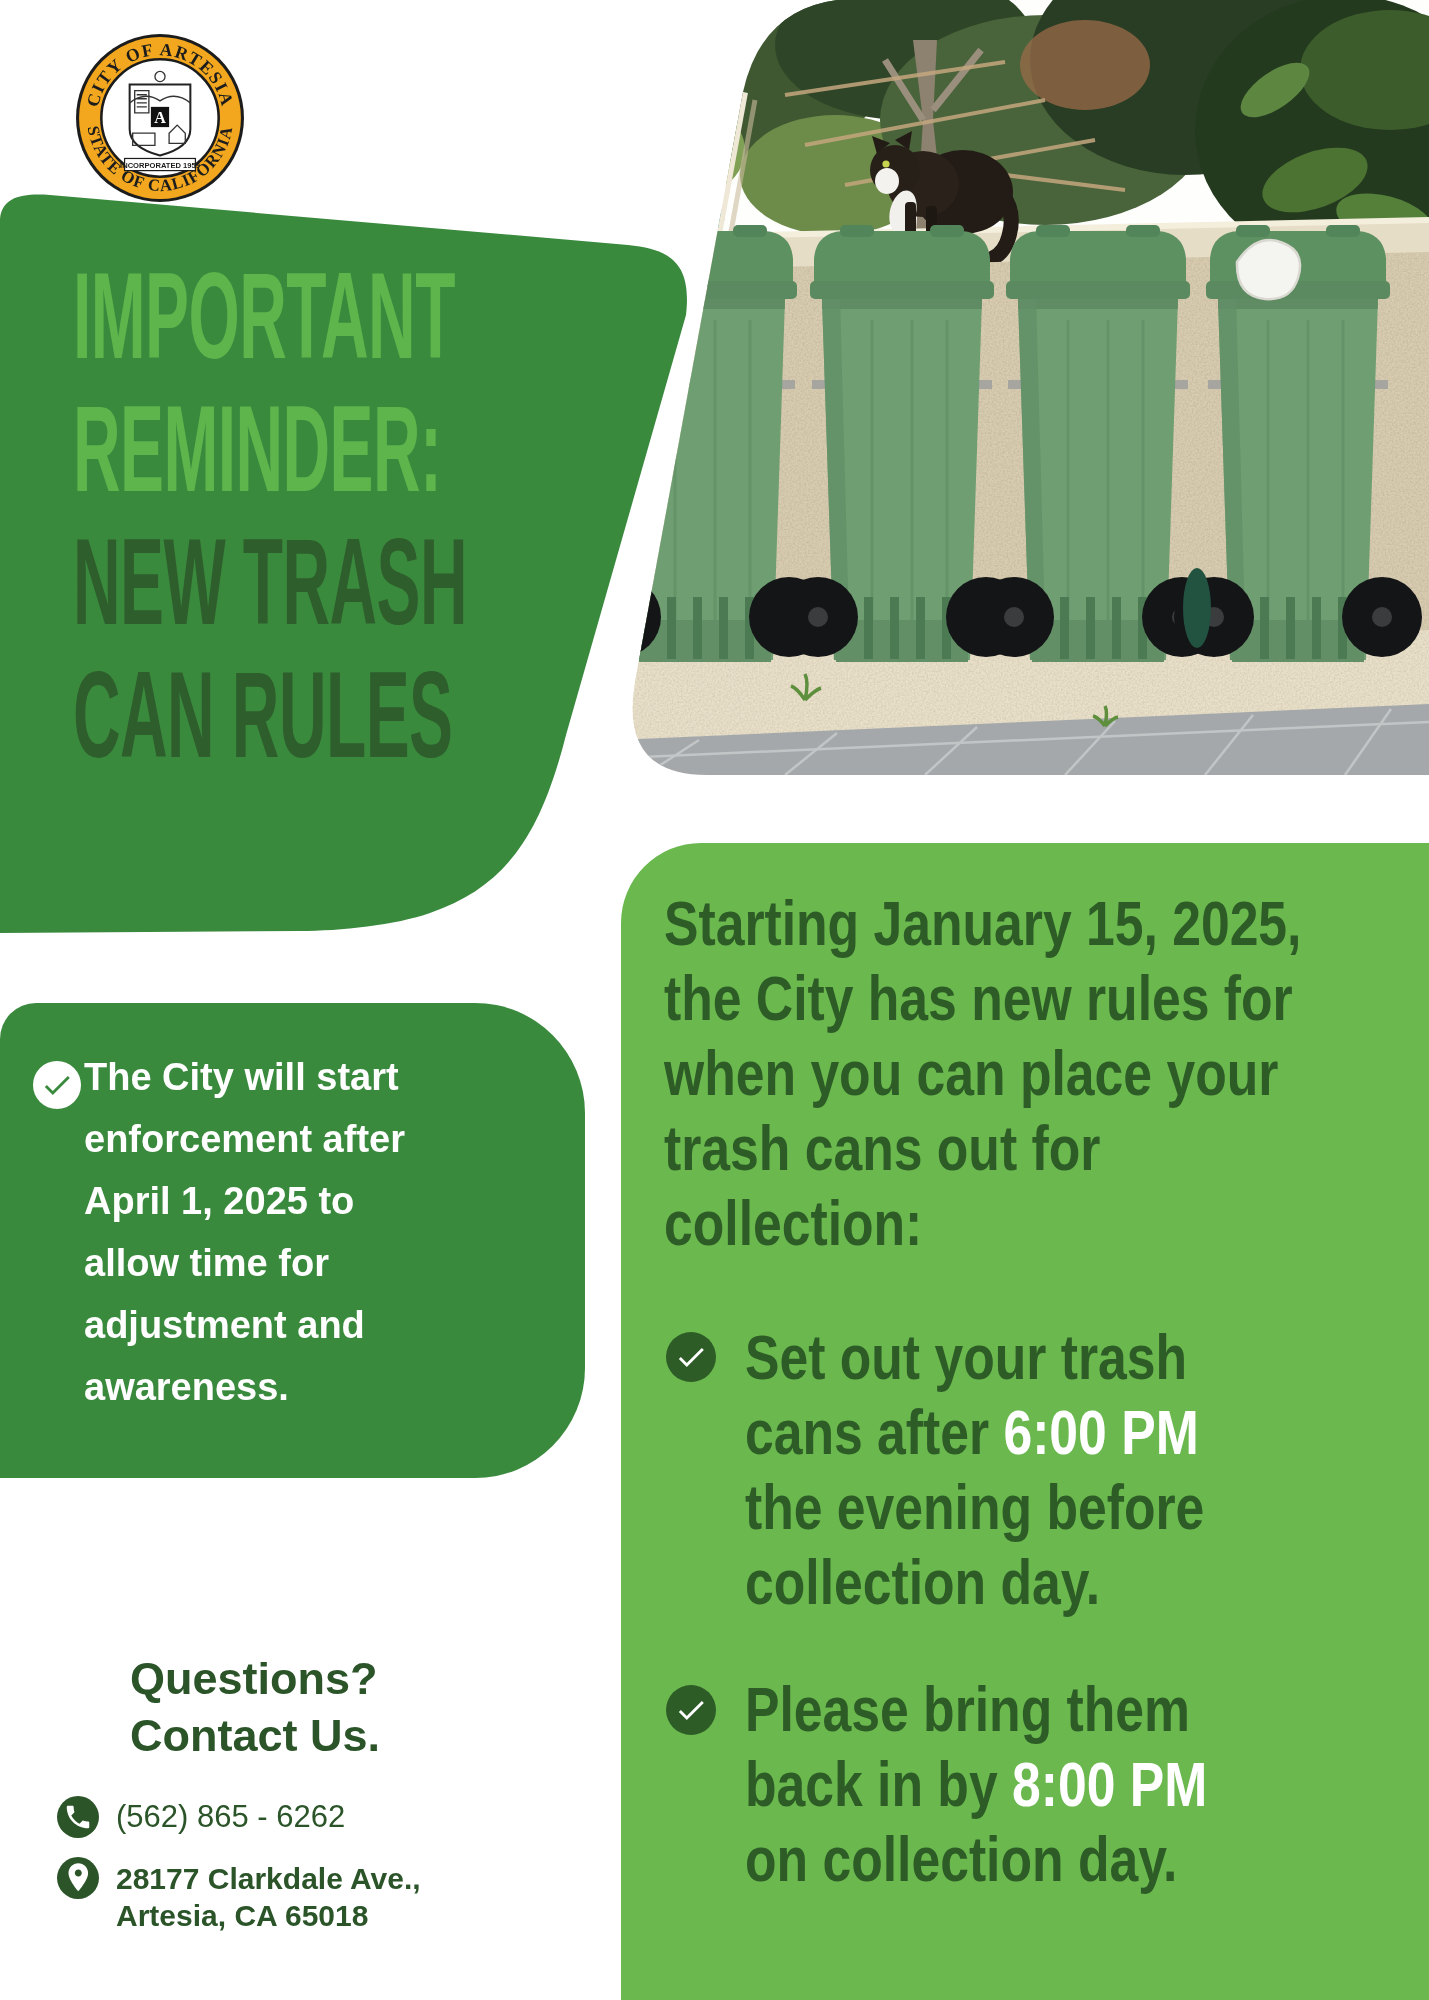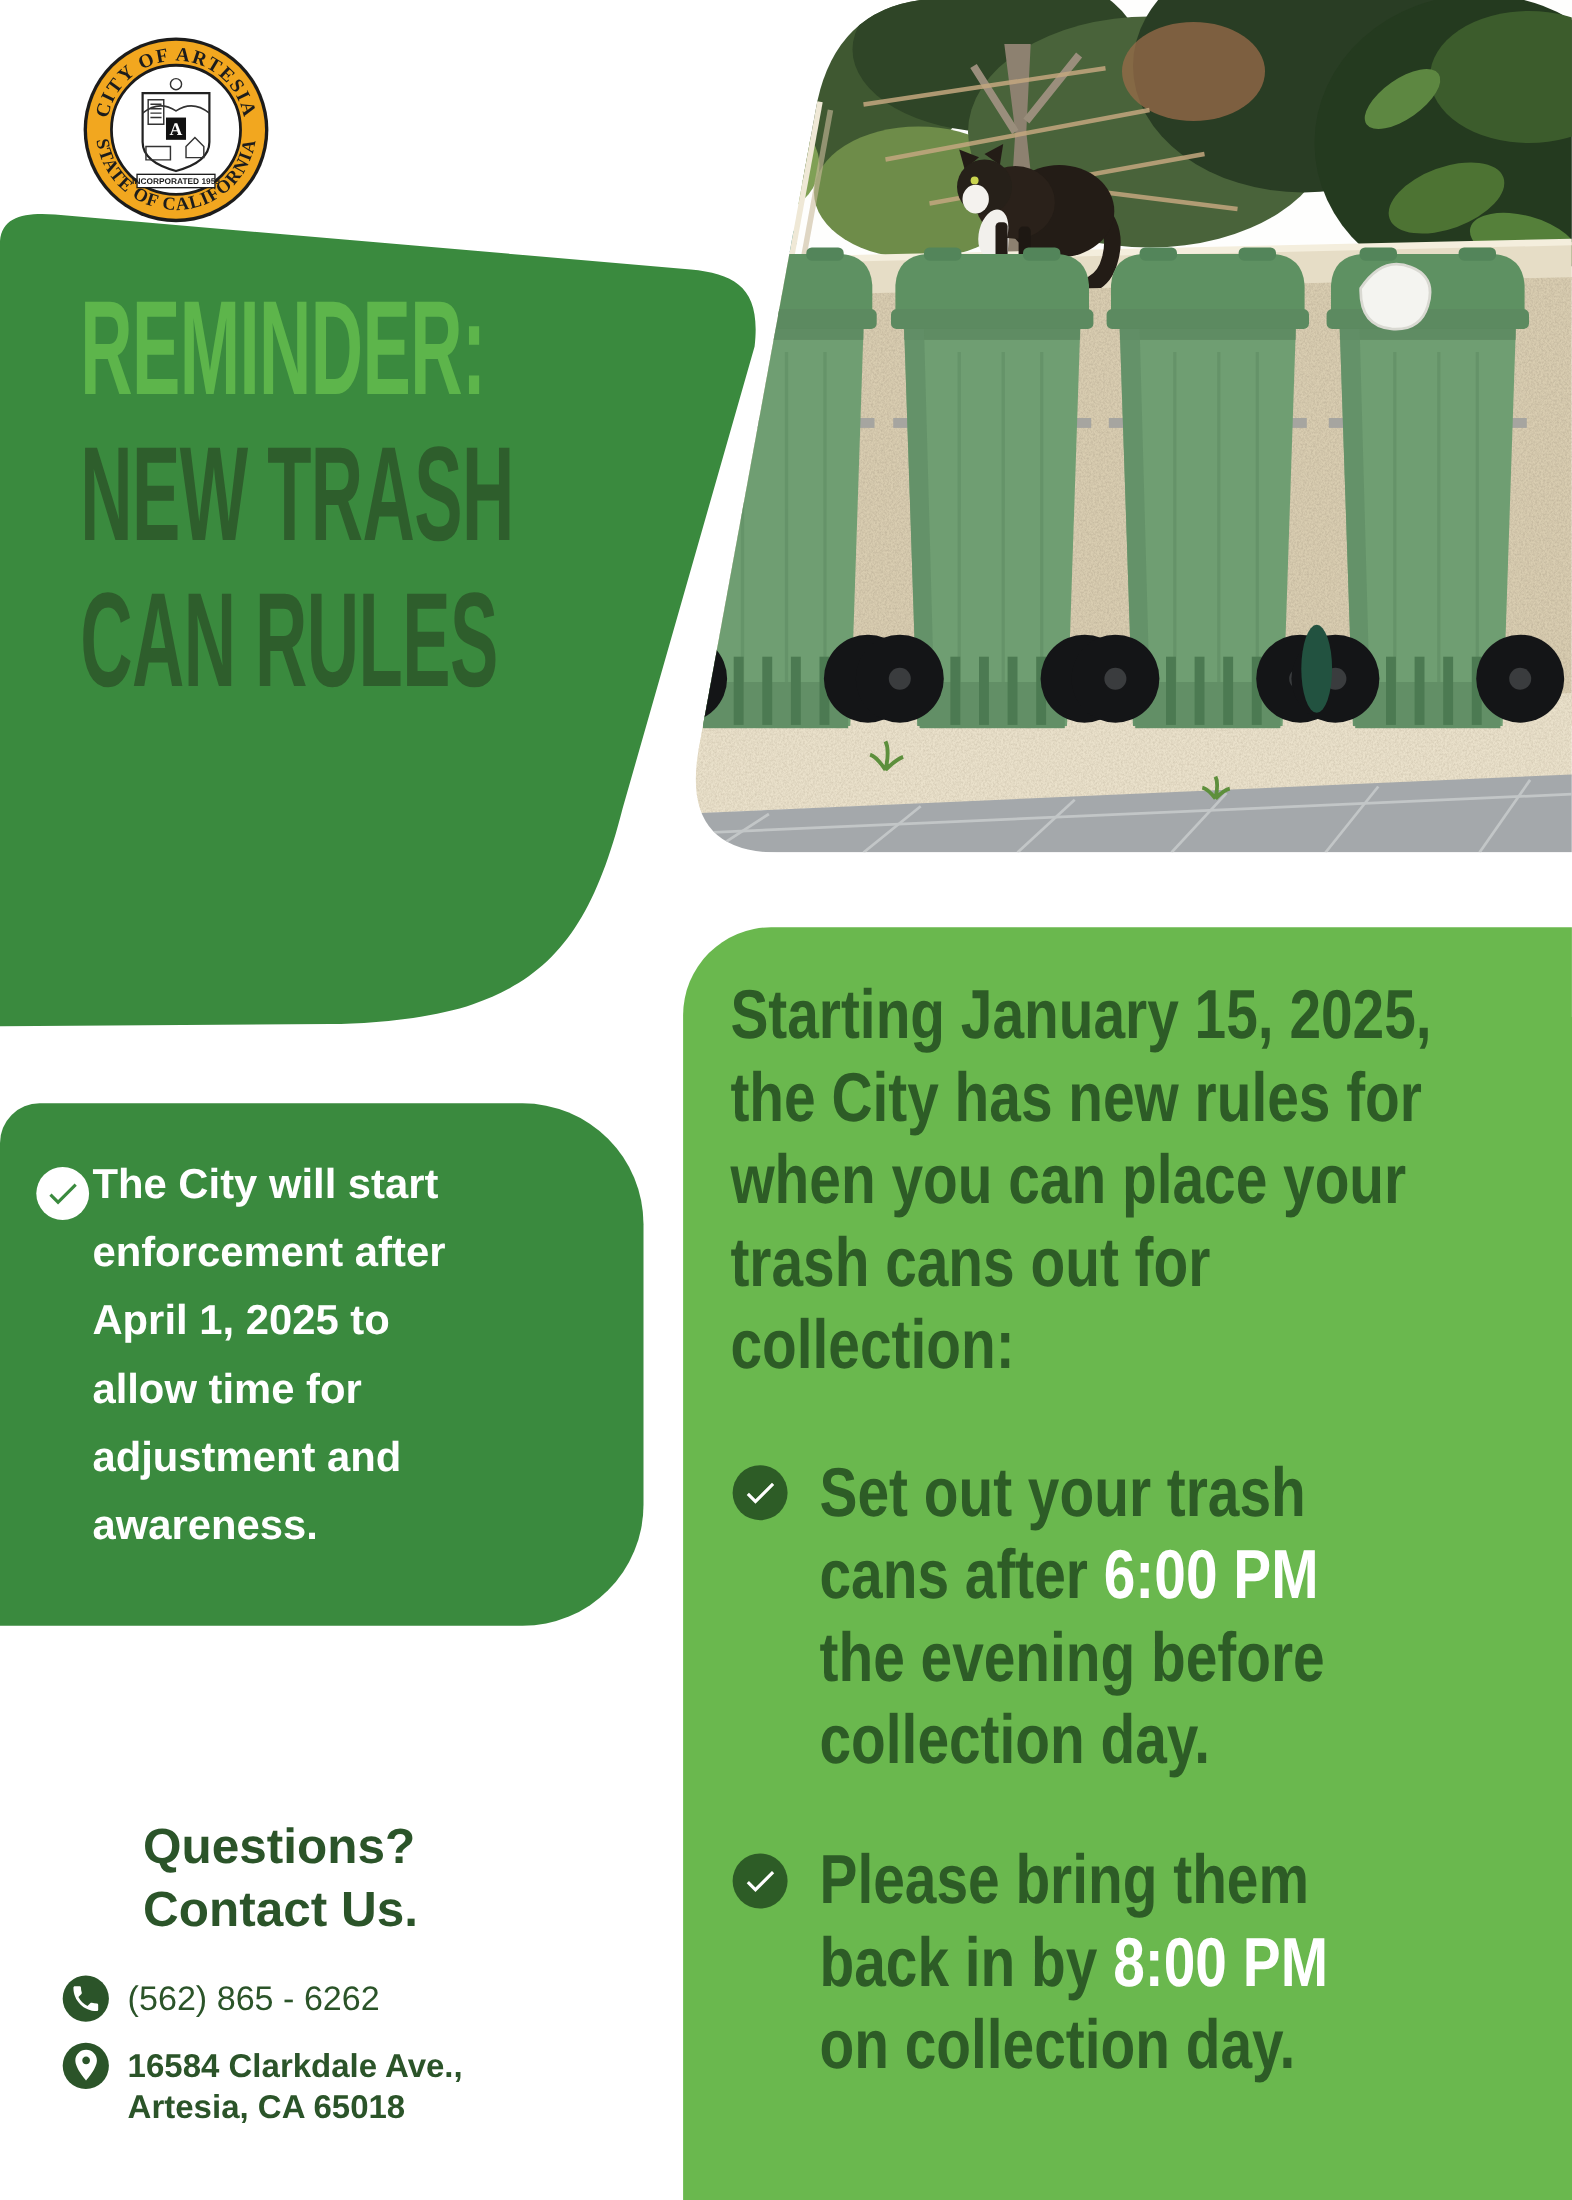--- a/index.html
+++ b/index.html
@@ -80,20 +80,21 @@
     <text x="85" y="90" class="seal-text" font-size="16" fill="#ffffff" text-anchor="middle">A</text>
     <rect x="50" y="125" width="70" height="12" fill="#ffffff" stroke="#1c1c1c" stroke-width="1.2"></rect>
     <text x="85" y="134" font-size="7.5" fill="#1c1c1c" text-anchor="middle" font-family="Liberation Sans, sans-serif" font-weight="bold">INCORPORATED 1959</text>
   </svg>
 
   <svg class="blob-svg" viewBox="0 0 700 760">
     <path d="M 0 34 C 2 12 22 8 50 10 L 628 60 C 670 64 692 78 686 130 L 566 550 C 540 652 505 702 430 728 C 396 740 340 746 300 746 L 0 748 Z" fill="#3a8a3e"></path>
   </svg>
 
   <div class="headline">
+    <div class="hl-line hl-light"><span>IMPORTANT</span></div>
     <div class="hl-line hl-light"><span>REMINDER:</span></div>
     <div class="hl-line hl-dark"><span>NEW TRASH</span></div>
     <div class="hl-line hl-dark"><span>CAN RULES</span></div>
   </div>
 
   <svg class="photo" viewBox="0 0 944 775">
     <defs>
       <clipPath id="photoClip">
         <path d="M 352 0 Q 276 10 258 92 L 150 682 Q 134 775 222 775 L 944 775 L 944 0 Z"></path>
       </clipPath>
@@ -297,21 +298,21 @@
   </svg>
   <div class="contact-phone">(562) 865 - 6262</div>
 
   <svg class="icon-circle-svg" style="left:56px;top:1856px;" width="44" height="44" viewBox="0 0 44 44">
     <circle cx="22" cy="22" r="21" fill="#2b5429"></circle>
     <g transform="translate(5.5,4.5) scale(1.4)">
       <path d="M12 2C8.13 2 5 5.13 5 9c0 5.25 7 13 7 13s7-7.75 7-13c0-3.87-3.13-7-7-7zm0 9.5c-1.38 0-2.5-1.12-2.5-2.5s1.12-2.5 2.5-2.5 2.5 1.12 2.5 2.5-1.12 2.5-2.5 2.5z" fill="#ffffff"></path>
     </g>
   </svg>
   <div class="contact-addr">
-    <div>16584 Clarkdale Ave.,</div>
+    <div>28177 Clarkdale Ave.,</div>
     <div>Artesia, CA 65018</div>
   </div>
 
   <div class="rules-panel"></div>
 
   <div class="panel-intro">
     <div class="cond"><span><span>Starting January 15, 2025,</span></span></div>
     <div class="cond"><span><span>the City has new rules for</span></span></div>
     <div class="cond"><span><span>when you can place your</span></span></div>
     <div class="cond"><span><span>trash cans out for</span></span></div>

